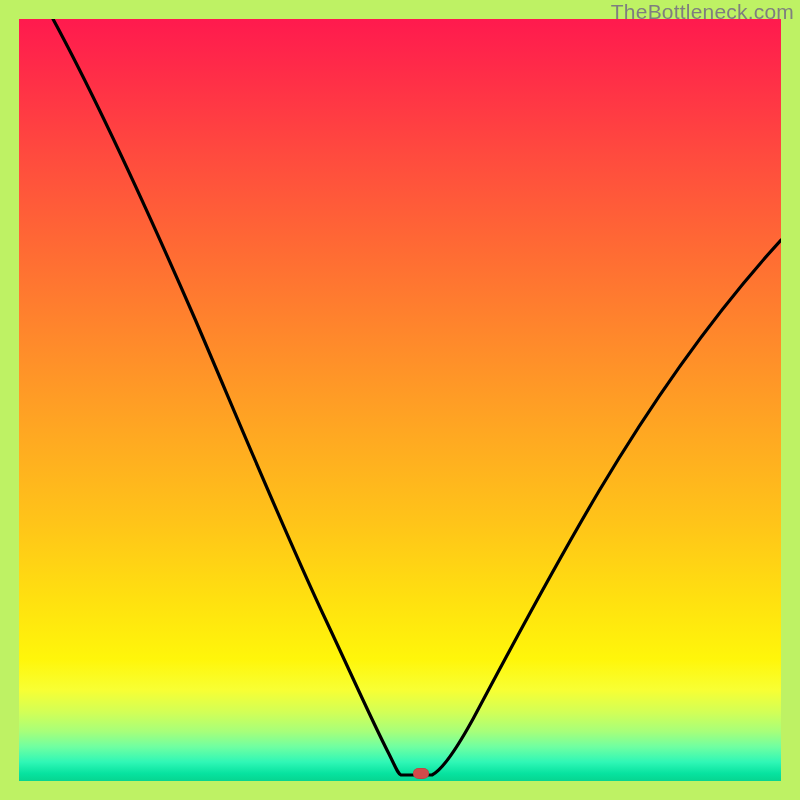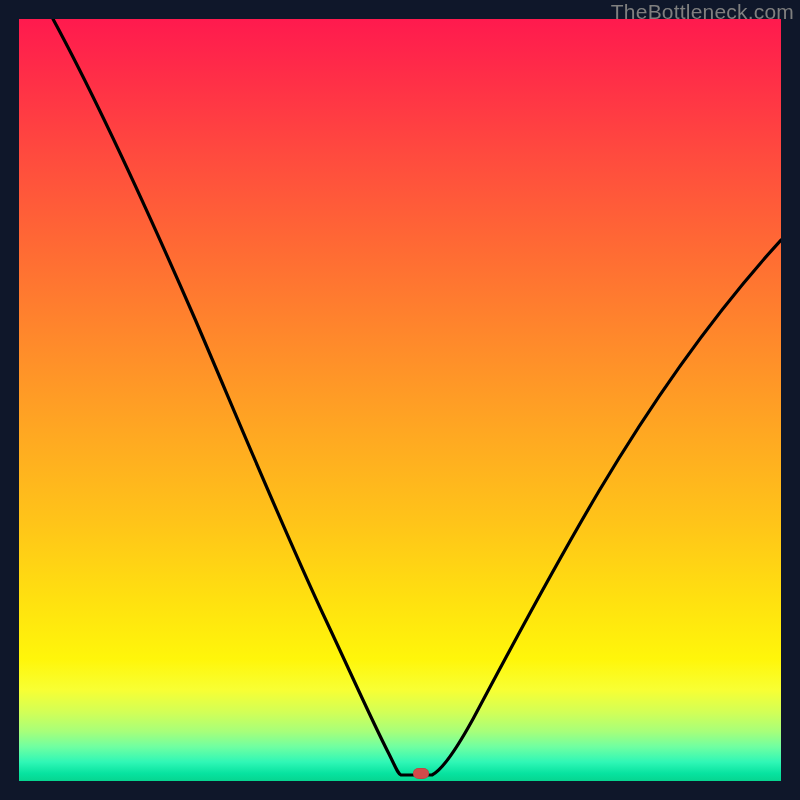--- a/index.html
+++ b/index.html
@@ -8,21 +8,21 @@
     width: 800px;
     height: 800px;
     background: #000;
     overflow: hidden;
     font-family: Arial, Helvetica, sans-serif;
   }
   .stage {
     position: relative;
     width: 800px;
     height: 800px;
-    background: #0f172a;
+    background: #bef264;
   }
   .plot {
     position: absolute;
     left: 19px;
     top: 19px;
     width: 762px;
     height: 762px;
     overflow: hidden;
   }
   .gradient {

